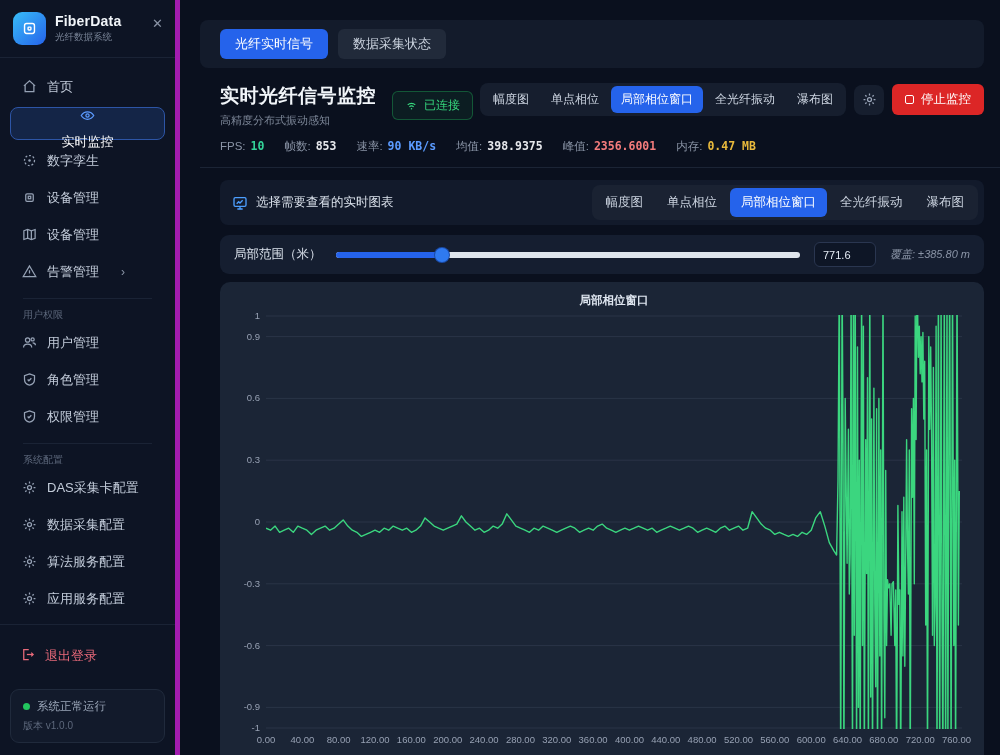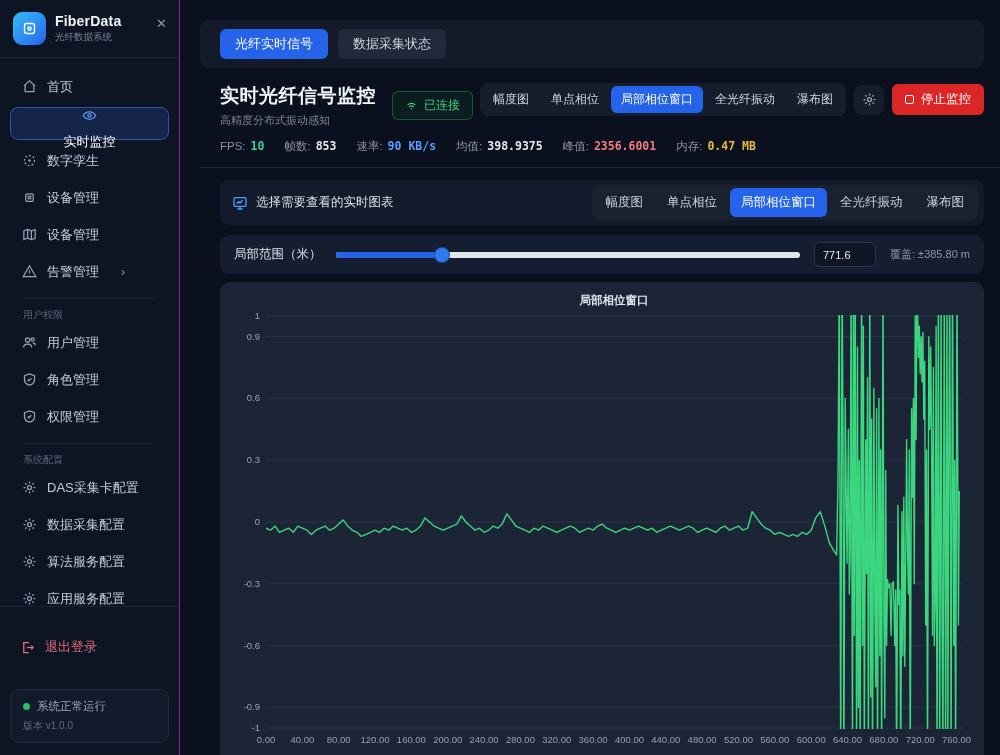--- a/index.html
+++ b/index.html
@@ -3,41 +3,41 @@
 <meta charset="utf-8">
 <style>
   * { margin:0; padding:0; box-sizing:border-box; }
   html,body { width:1000px; height:755px; overflow:hidden; }
   body {
     font-family:"Liberation Sans","DejaVu Sans",sans-serif;
     background:#0a101e; color:#e2e8f0; display:flex;
   }
   
   .sidebar { width:180px; min-width:180px; height:755px; background:#0d1424;
-    border-right:1px solid #a21caf; position:relative; display:flex; flex-direction:column; }
+    border-right:5px solid #a21caf; position:relative; display:flex; flex-direction:column; }
   .brand { display:flex; align-items:center; gap:9px; padding:12px 12px 12px 13px;
     border-bottom:1px solid #1a2335; position:relative; }
   .logo { width:33px; height:33px; border-radius:9px;
     background:linear-gradient(135deg,#38bdf8,#2563eb);
     display:flex; align-items:center; justify-content:center; color:#fff; }
   .brand-name { font-size:14px; font-weight:bold; color:#f1f5f9; letter-spacing:.2px; }
   .brand-sub { font-size:9.5px; color:#7a8598; margin-top:2px; }
   .close-x { position:absolute; right:12px; top:16px; color:#8a94a6; font-size:13px; cursor:pointer; }
   .nav { padding-top:8px; flex:0 0 auto; }
   .nav-item { display:flex; align-items:center; gap:10px; height:33px; margin:4px 10px;
     padding:0 11px; border-radius:8px; font-size:13px; color:#c3ccda; cursor:pointer;
     border:1px solid transparent; }
   .nav-item .nicon { display:flex; color:#96a2b5; }
   .nav-item.active { background:#142547; border:1px solid #2d55a6; color:#ffffff;flex-direction:column; }
   .nav-item.active .nicon { color:#5c9bff; }
   .nav-item .chev { margin-left:12px; color:#8a94a6; font-size:12px; }
   .section-title { font-size:10px; color:#5d687c; margin:10px 23px 2px;
     padding-top:9px; border-top:1px solid #1a2335; }
   .sidebar-bottom { position:absolute; left:0; right:0; bottom:0; }
-  .logout { display:flex; align-items:center; gap:10px; padding:31px 20px; font-size:13px;
+  .logout { display:flex; align-items:flex-start; gap:10px; padding:22px 20px; font-size:13px;
     color:#e96a7a; cursor:pointer; border-top:1px solid #1a2335; }
   .status-card { margin:2px 10px 12px; padding:9px 12px; background:#121a2b;
     border:1px solid #202a3c; border-radius:9px; }
   .status-row { display:flex; align-items:center; gap:7px; font-size:11.5px; color:#9aa6b8; }
   .dot { width:7px; height:7px; border-radius:50%; background:#22c55e; }
   .version { font-size:10px; color:#5d687c; margin-top:5px; }
   
   .main { flex:1; height:755px; background:#0a101e; overflow:hidden; }
   .topband { margin:20px 16px 0 20px; background:#131b2b; border-radius:8px;
     padding:9px 20px; display:flex; gap:10px; }
@@ -74,21 +74,21 @@
   .slider-panel { margin:10px 16px 0 40px; background:#151e30; border-radius:9px;
     padding:7px 14px; display:flex; align-items:center; gap:14px; }
   .slider-label { font-size:12.5px; color:#dbe2ec; white-space:nowrap; }
   .slider-track { flex:1; height:6px; border-radius:3px; background:#dfe5ec; position:relative; cursor:pointer; }
   .slider-fill { position:absolute; left:0; top:0; bottom:0; border-radius:3px; background:#2563eb; }
   .slider-thumb { position:absolute; top:50%; width:14px; height:14px; border-radius:50%;
     background:#2f7af0; transform:translate(-50%,-50%); box-shadow:0 0 0 1px #1b4ba8; cursor:grab; }
   .range-input { width:62px; height:25px; background:#0e1626; border:1px solid #2a3650;
     border-radius:6px; color:#e5ecf5; font-size:11px; padding:0 8px;
     font-family:"Liberation Sans","DejaVu Sans",sans-serif; }
-  .coverage { font-size:11px; color:#8a94a6; white-space:nowrap; }
+  .coverage { font-size:11px; color:#8a94a6; white-space:nowrap;font-style:italic; }
   .chart-panel { margin:8px 16px 0 40px; background:#1b2536; border-radius:10px;
     padding:8px 10px 6px; height:482px; }
 </style>
 </head>
 <body>
 
 <aside class="sidebar">
   <div class="brand">
     <div class="logo">
       <svg width="17" height="17" viewBox="0 0 24 24" fill="none" stroke="currentColor" stroke-width="2">

